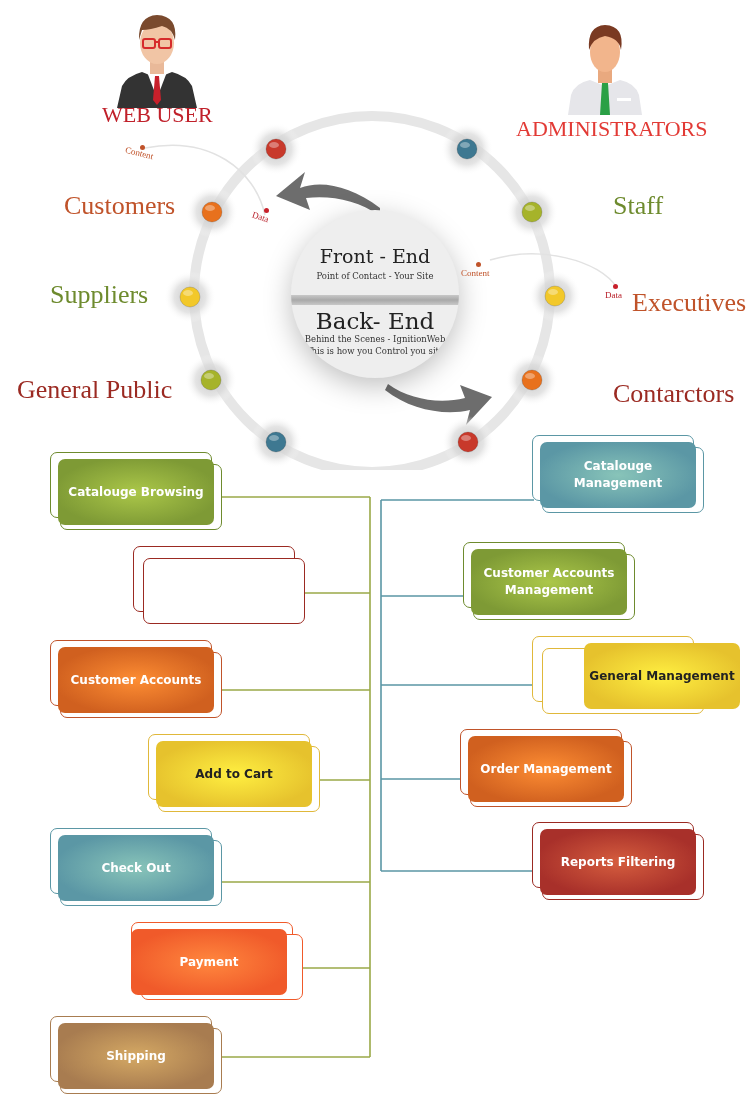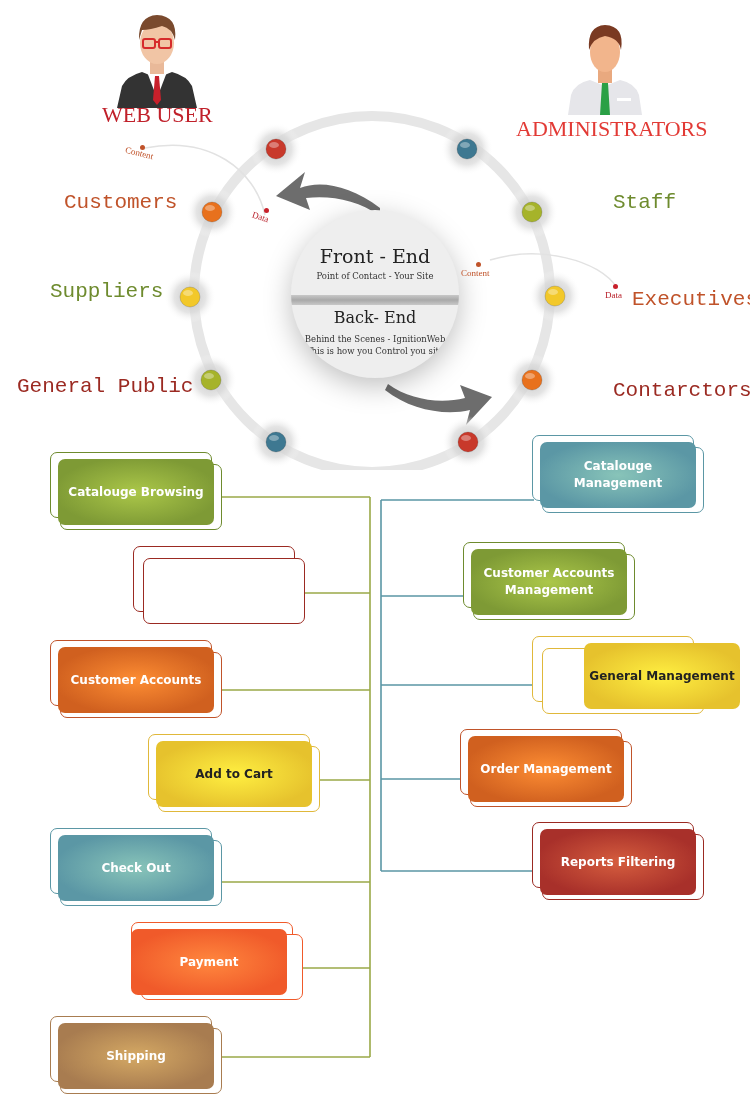--- a/index.html
+++ b/index.html
@@ -1,19 +1,19 @@
 <!DOCTYPE html>
 <html><head>
 <meta charset="utf-8">
 <style>
   html, body { margin:0; padding:0; background:#ffffff; }
   body { width:750px; height:1107px; position:relative; overflow:hidden; font-family:"DejaVu Sans", sans-serif; }
   .abs { position:absolute; }
   .serif { font-family:"DejaVu Serif", serif; }
-  .label-big { font-family:Liberation Mono, monospace; font-size:21px; white-space:nowrap; }
+  .label-big { font-family:Liberation Serif, serif; font-size:26px; white-space:nowrap; }
   .role-title { font-family:"Liberation Serif", serif; font-size:22px; white-space:nowrap; }
   .tiny { font-family:"Liberation Serif", serif; font-size:9px; white-space:nowrap; }
   .box-wrap { position:absolute; }
   .box-outline { position:absolute; left:0; top:0; border-radius:7px; border:1.5px solid; background:#fff; }
   .box-outline2 { position:absolute; border-radius:7px; border:1.5px solid; background:#fff; }
   .box-fill { position:absolute; border-radius:7px; display:flex; align-items:center; justify-content:center; text-align:center; font-family:"DejaVu Sans", sans-serif; font-weight:bold; font-size:12px; line-height:17px; color:#fff; }
   .dark-text { color:#222; }
   .center-disc { position:absolute; left:291px; top:210px; width:168px; height:168px; border-radius:50%; background:#eeeeee; box-shadow:0 8px 28px rgba(0,0,0,0.25); overflow:hidden; }
   .disc-sep { position:absolute; left:0; top:85px; width:168px; height:10px; background:linear-gradient(#c8c8c8,#a9a9a9,#c8c8c8); }
 </style>
@@ -92,21 +92,21 @@
         <circle cx="468" cy="442" r="10" fill="#c8392b" stroke="rgba(0,0,0,0.15)"></circle>
         <ellipse cx="466" cy="438" rx="5" ry="3" fill="rgba(255,255,255,0.35)"></ellipse>
       </g>
     </g>
 </svg>
 
 <div class="center-disc">
   <div class="abs serif" style="left:0;top:35px;width:168px;text-align:center;font-size:19px;color:#222;">Front - End</div>
   <div class="abs serif" style="left:0;top:61px;width:168px;text-align:center;font-size:8.5px;color:#333;">Point of Contact - Your Site</div>
   <div class="disc-sep"></div>
-  <div class="abs serif" style="left:0;top:98px;width:168px;text-align:center;font-size:16px;color:#222;">Back- End</div>
+  <div class="abs serif" style="left:0;top:98px;width:168px;text-align:center;font-size:23px;color:#222;">Back- End</div>
   <div class="abs serif" style="left:0;top:124px;width:168px;text-align:center;font-size:8.5px;color:#333;">Behind the Scenes - IgnitionWeb</div>
   <div class="abs serif" style="left:0;top:136px;width:168px;text-align:center;font-size:8.5px;color:#333;">This is how you Control you site</div>
 </div>
 
 <svg class="abs" style="left:112px;top:8px" width="90" height="100">
   <path d="M5 100 L10 78 Q15 68 30 64 L45 70 L60 64 Q75 68 80 78 L85 100 Z" fill="#333"></path>
   <path d="M35 64 L45 90 L55 64 Z" fill="#fff"></path>
   <path d="M43 68 L47 68 L49 92 L45 97 L41 92 Z" fill="#c8202b"></path>
   <rect x="38" y="48" width="14" height="18" fill="#e9b999"></rect>
   <ellipse cx="45" cy="35" rx="17" ry="21" fill="#f1c5a5"></ellipse>

